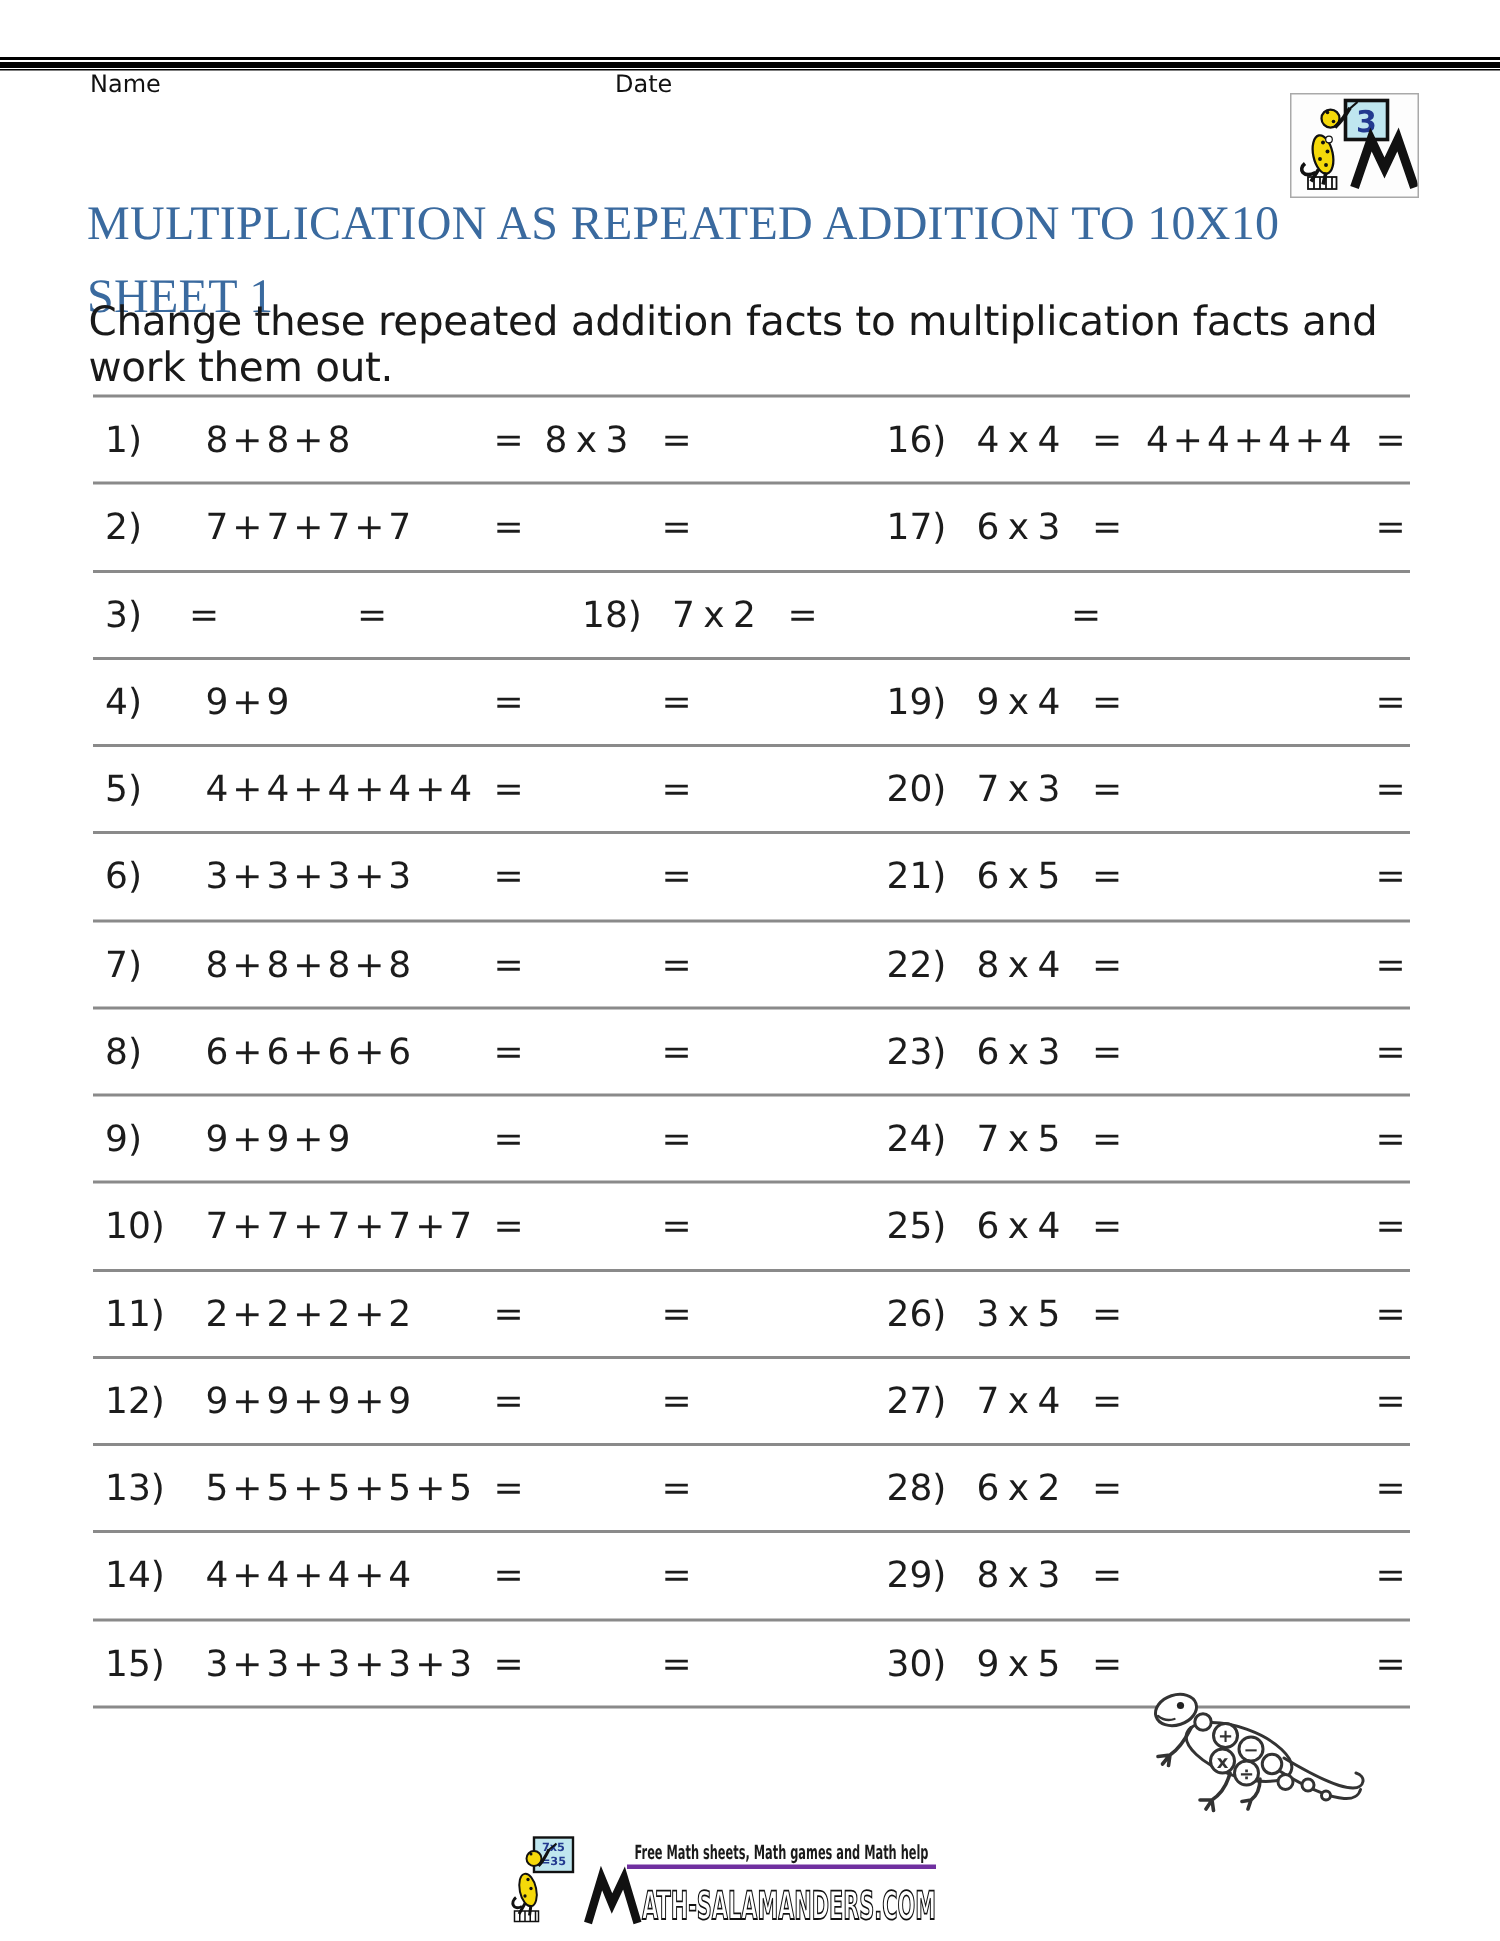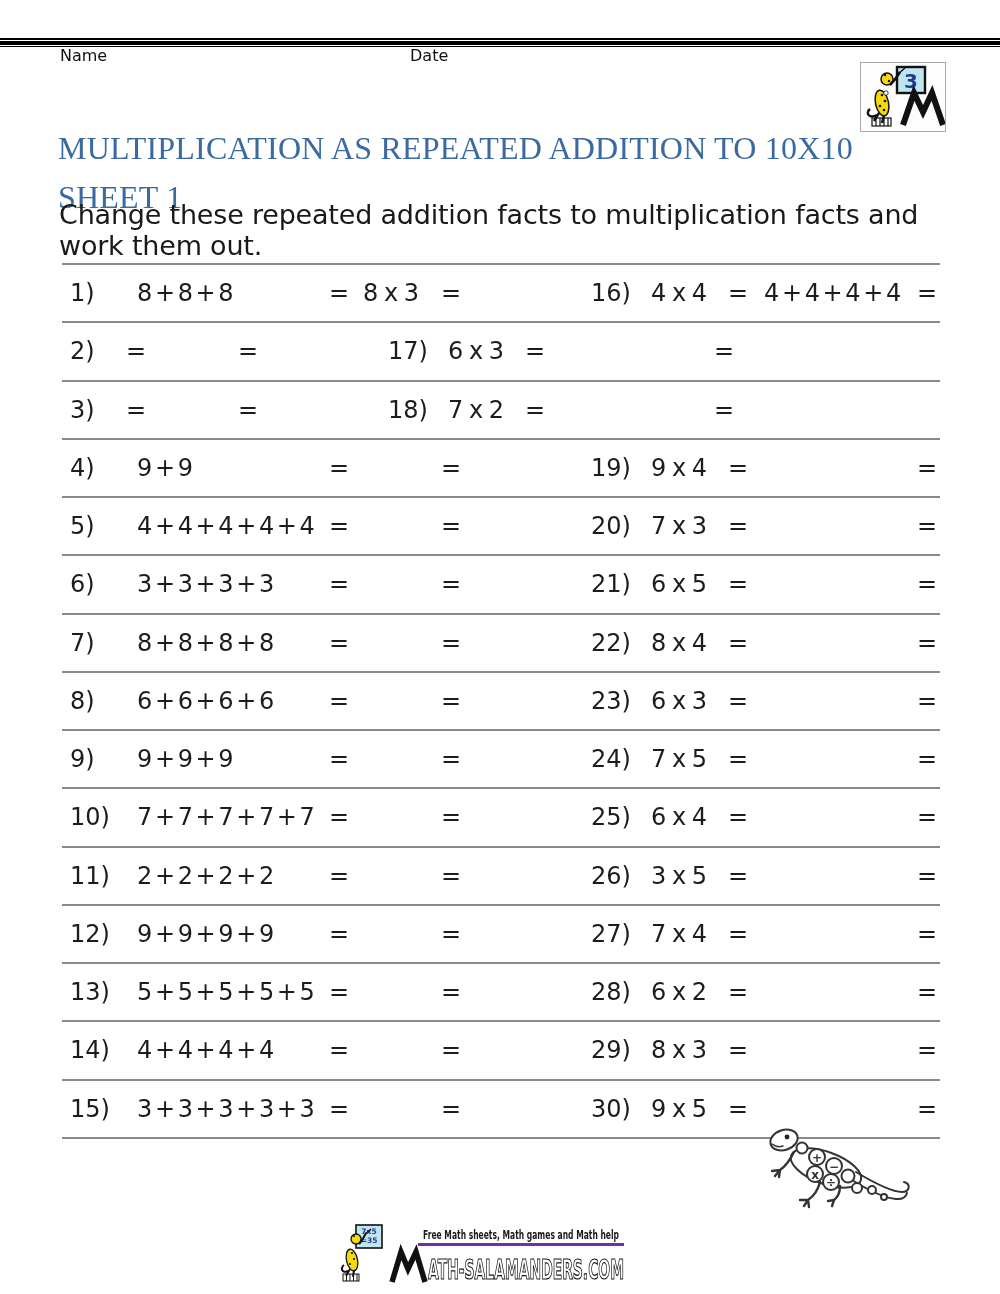--- a/index.html
+++ b/index.html
@@ -86,20 +86,21 @@
       <span class="c eqb">=</span>
       <span class="c gap"></span>
       <span class="c rnum">16)</span>
       <span class="c rmult">4 x 4</span>
       <span class="c eqc">=</span>
       <span class="c radd">4 + 4 + 4 + 4</span>
       <span class="c eqd">=</span>
     </div>
       <div class="row">
       <span class="c num">2)</span>
+      <span class="c expr">7 + 7 + 7 + 7</span>
       <span class="c eqa">=</span>
       <span class="c mult"></span>
       <span class="c eqb">=</span>
       <span class="c gap"></span>
       <span class="c rnum">17)</span>
       <span class="c rmult">6 x 3</span>
       <span class="c eqc">=</span>
       <span class="c radd"></span>
       <span class="c eqd">=</span>
     </div>

